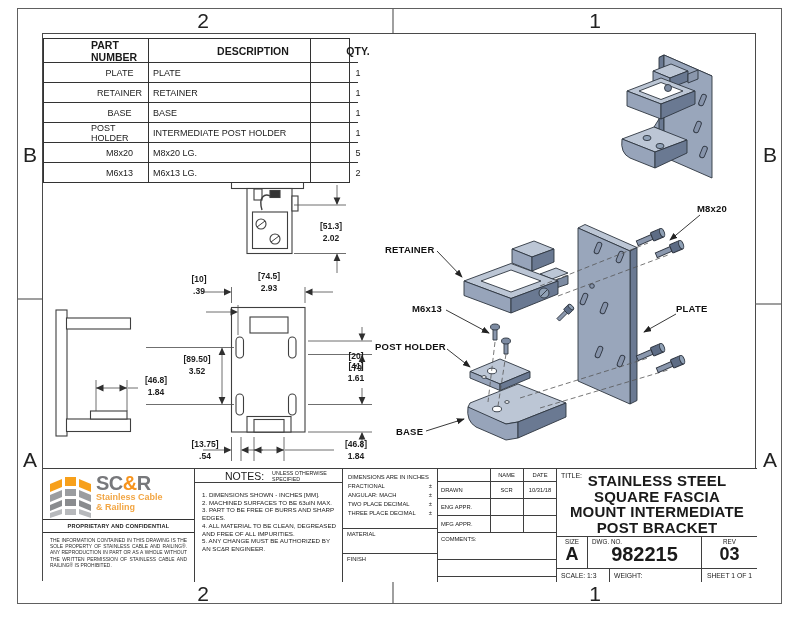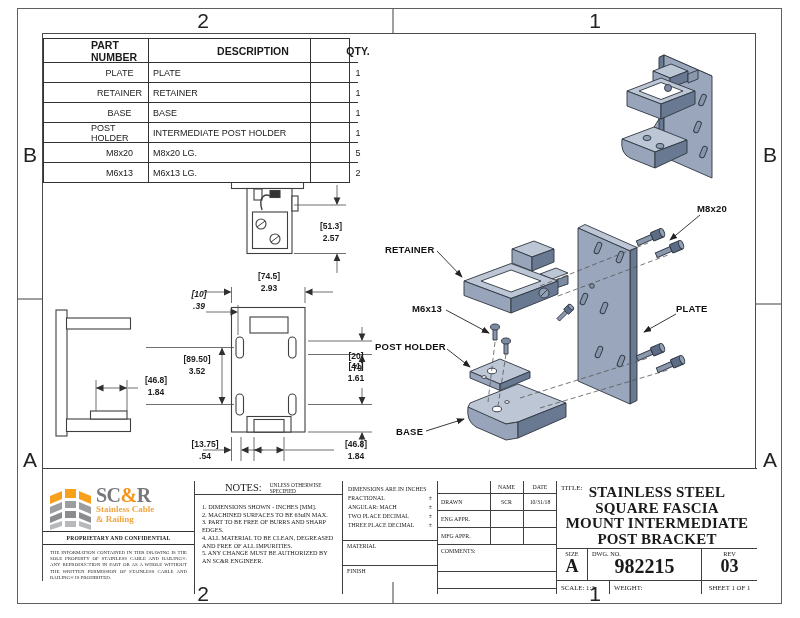--- a/index.html
+++ b/index.html
@@ -14,21 +14,21 @@
           align-items:center;justify-content:center;font-size:9px;height:19px;padding-left:47px;}
   .ptable div:nth-child(3n){border-right:none;}
   .ptable div.th{font-weight:bold;font-size:10.5px;height:23px;}
   .ptable div.lft{justify-content:flex-start;padding-left:4px;}
   .ptable div:nth-last-child(-n+3){border-bottom:none;}
   
   .dim{text-align:center;font-weight:bold;font-size:8.5px;line-height:11.5px;color:#1d1d1d;}
   .explabel{font-weight:bold;font-size:9.5px;color:#111;letter-spacing:.2px;white-space:nowrap;}
   
   .tb{left:43px;top:468px;width:714px;height:113px;border-top:1.5px solid #3f3f3f;background:#fff;}
-  .cell{position:absolute;top:12px;height:113px;border-right:1.4px solid #3f3f3f;box-sizing:border-box;font-family:Liberation Serif, serif;}
+  .cell{position:absolute;top:0;height:113px;border-right:1.4px solid #3f3f3f;box-sizing:border-box;}
   .logo-row{display:flex;padding:5px 2px 2px 5px;height:50px;box-sizing:border-box;}
   .scr{font-size:20px;font-weight:bold;line-height:19px;letter-spacing:-.5px;}
   .sub{font-size:9px;line-height:9.5px;font-weight:bold;}
   .prop{border-top:1.2px solid #333;border-bottom:1.2px solid #333;height:12px;display:flex;
         align-items:center;justify-content:center;font-size:5.6px;font-weight:bold;letter-spacing:.2px;}
   .discl{padding:5px 7px;font-size:4.9px;line-height:6.2px;color:#2a2a2a;text-align:justify;}
   .notes-head{height:14px;border-bottom:1.3px solid #3f3f3f;display:flex;align-items:center;padding-left:30px;box-sizing:border-box;}
   .notes-title{font-size:10.5px;}
   .notes-sub{font-size:5.3px;margin-left:8px;}
   .notes-body{padding:8px 6px 0 7px;font-size:6.2px;line-height:7.7px;}
@@ -321,27 +321,27 @@
     <div>M8x20</div>
     <div class="lft">M8x20 LG.</div>
     <div>5</div>
     <div>M6x13</div>
     <div class="lft">M6x13 LG.</div>
     <div>2</div>
   </div>
 
   <div class="abs dim" style="left:312px;top:221px;width:38px;">
     <div>[51.3]</div>
-      <div>2.57</div>
+      <div>2.02</div>
     </div>
   <div class="abs dim" style="left:249px;top:271px;width:40px;">
     <div>[74.5]</div>
       <div>2.93</div>
     </div>
-  <div class="abs dim" style="left:180px;top:289px;width:38px;font-style:italic;">
+  <div class="abs dim" style="left:180px;top:274px;width:38px;">
     <div>[10]</div>
       <div>.39</div>
     </div>
   <div class="abs dim" style="left:178px;top:354px;width:38px;">
     <div>[89.50]</div>
       <div>3.52</div>
     </div>
   <div class="abs dim" style="left:338px;top:351px;width:36px;">
     <div>[20]</div>
       <div>.79</div>

